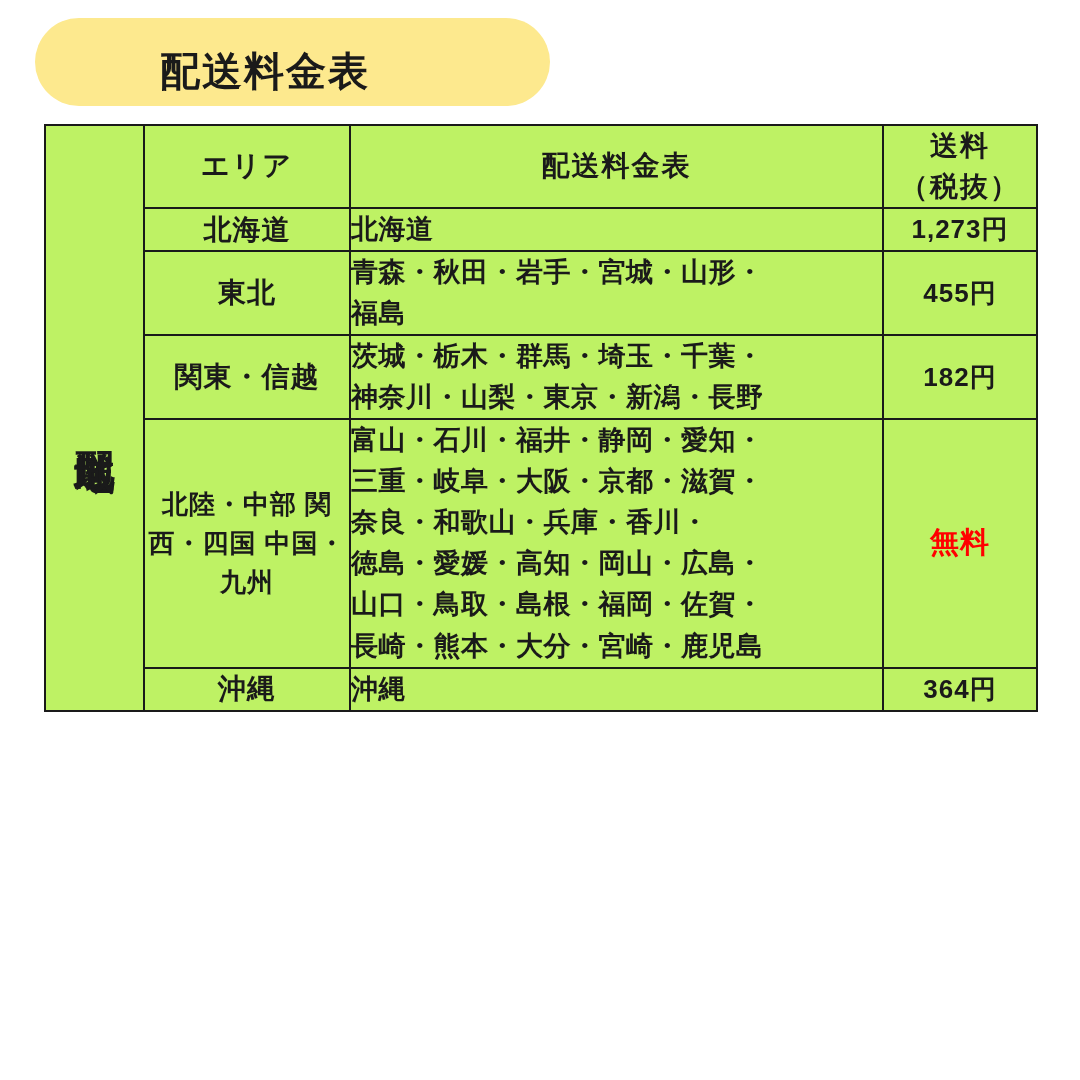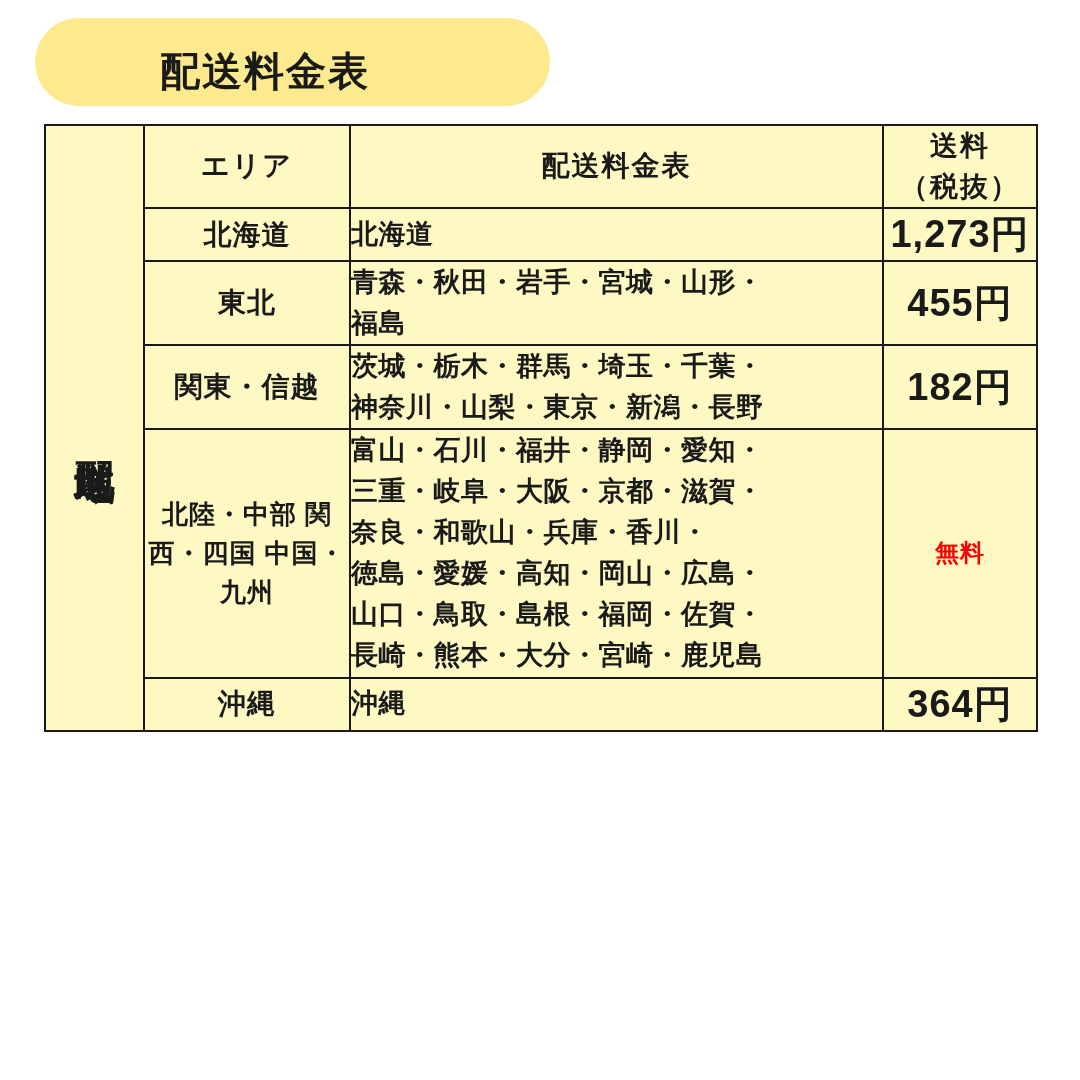--- a/index.html
+++ b/index.html
@@ -45,21 +45,21 @@
   .table-wrap {
     position: absolute;
     left: 44px;
     top: 124px;
     width: 992px;
   }
   table.fee-table {
     border-collapse: collapse;
     width: 992px;
     table-layout: fixed;
-    background: #fef9c3;
+    background: #bef264;
   }
   table.fee-table td {
     border: 2px solid #1a1a1a;
     padding: 0;
     vertical-align: middle;
   }
 
   
   col.c-side  { width: 99px; }
   col.c-area  { width: 206px; }
@@ -120,27 +120,27 @@
     font-weight: bold;
     line-height: 1.52;
     letter-spacing: 0.5px;
     padding-left: 12px;
   }
   .pref-cell .line { display: block; white-space: nowrap; }
 
   
   .fee-cell {
     text-align: center;
-    font-size: 38px;
+    font-size: 26px;
     font-weight: bold;
     letter-spacing: 1px;
   }
   .fee-cell.free {
     color: #ff0000;
-    font-size: 24px;
+    font-size: 29px;
   }
 </style>
 </head>
 <body>
 
 <div class="title-wrap">
   <div class="title-pill">
     <span class="title-text">配送料金表</span>
   </div>
 </div>

